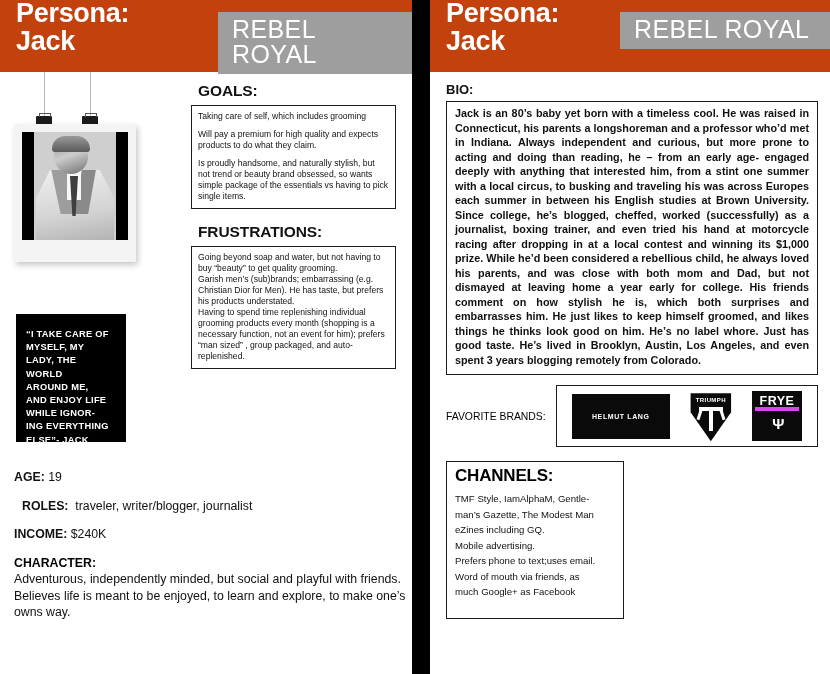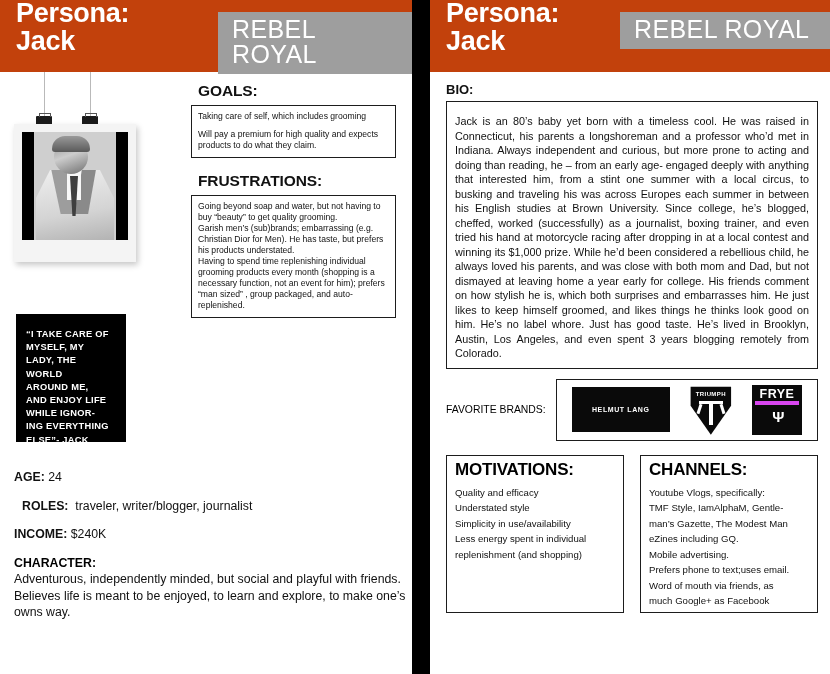--- a/index.html
+++ b/index.html
@@ -98,21 +98,21 @@
   .demo-row { font-size: 12.3px; color: #111; margin-bottom: 13px; line-height: 1.28; }
   .demo-row .k { font-weight: bold; }
   .demo-row.indent { padding-left: 8px; }
   .demo-row .v2 { display:block; padding-left: 62px; }
   .char-h { font-size: 12.3px; font-weight: bold; margin-bottom: 1px; }
   .char-b { font-size: 12.3px; line-height: 1.34; color:#111; }
 
   
   .right-body { position: relative; height: 602px; padding: 10px 12px 0 16px; }
   .lbl { font-size: 13px; font-weight: bold; color:#111; margin-bottom: 4px; }
-  .bio-box { border: 1px solid #1d1d1d; padding: 12px 8px 7px 8px; }
+  .bio-box { border: 1px solid #1d1d1d; padding: 4px 8px 7px 8px; font-weight: bold; }
   .bio-box p {
     font-size: 10.8px; line-height: 1.345; color:#111; text-align: justify;
     text-justify: inter-word; margin: 0;
   }
 
   .brands-row { display: flex; align-items: center; margin-top: 10px; }
   .brands-lbl { font-size: 10.4px; font-weight: normal; white-space: nowrap; padding-right: 10px; }
   .brands-box {
     flex: 1; border: 1px solid #1d1d1d; height: 62px;
     display: flex; align-items: center; justify-content: space-around;
@@ -203,34 +203,35 @@
 AND ENJOY LIFE
 WHILE IGNOR-
 ING EVERYTHING
 ELSE”- JACK</div>
 
       <div class="gf-col">
         <div class="sec-h">GOALS:</div>
         <div class="box">
           <p>Taking care of self, which includes grooming</p>
           <p>Will pay a premium for high quality and expects products to do what they claim.</p>
+          <p>Is proudly handsome, and naturally stylish, but not trend or beauty brand obsessed, so wants simple package of the essentials vs having to pick single items.</p>
         </div>
 
         <div class="sec-h frust">FRUSTRATIONS:</div>
         <div class="box tight">
           <p>Going beyond soap and water, but not having to buy “beauty” to get quality grooming.</p>
           <p>Garish men’s (sub)brands; embarrassing (e.g. Christian Dior for Men).  He has taste, but prefers his products understated.</p>
           <p>Having to spend time replenishing individual grooming products every month (shopping is a necessary function, not an event for him); prefers “man sized” , group packaged, and auto-replenished.</p>
         </div>
       </div>
 
       <div class="demo">
         <div class="demo-row">
           <span class="k">AGE:</span>
-          <span>24</span>
+          <span>19</span>
         </div>
         <div class="demo-row indent">
           <span class="k">ROLES:</span>
           &nbsp;<span>traveler, writer/blogger, journalist</span>
         </div>
         <div class="demo-row">
           <span class="k">INCOME:</span>
           <span>$240K</span>
         </div>
         <div class="char-h">CHARACTER:</div>
@@ -273,35 +274,24 @@
           </div>
           <div class="logo-frye">
             <div class="frye-word">FRYE</div>
             <div class="frye-mark">Ψ</div>
           </div>
         </div>
       </div>
 
       <div class="two-col">
 
-        <div class="col-box motiv">
-          <div class="col-title">MOTIVATIONS:</div>
-          <ul>
-            <li>Quality and efficacy</li>
-            <li>Understated style</li>
-            <li>Simplicity in use/availability</li>
-            <li>Less energy spent in individual</li>
-            <li>replenishment (and shopping)</li>
-          </ul>
-        </div>
 
         <div class="col-box chan">
           <div class="col-title">CHANNELS:</div>
           <ul>
-            <li>Youtube Vlogs, specifically:</li>
             <li>TMF Style, IamAlphaM, Gentle-</li>
             <li>man’s Gazette, The Modest Man</li>
             <li>eZines including GQ.</li>
             <li>Mobile advertising.</li>
             <li>Prefers phone to text;uses email.</li>
             <li>Word of mouth via friends, as</li>
             <li>much Google+ as Facebook</li>
           </ul>
         </div>
 

